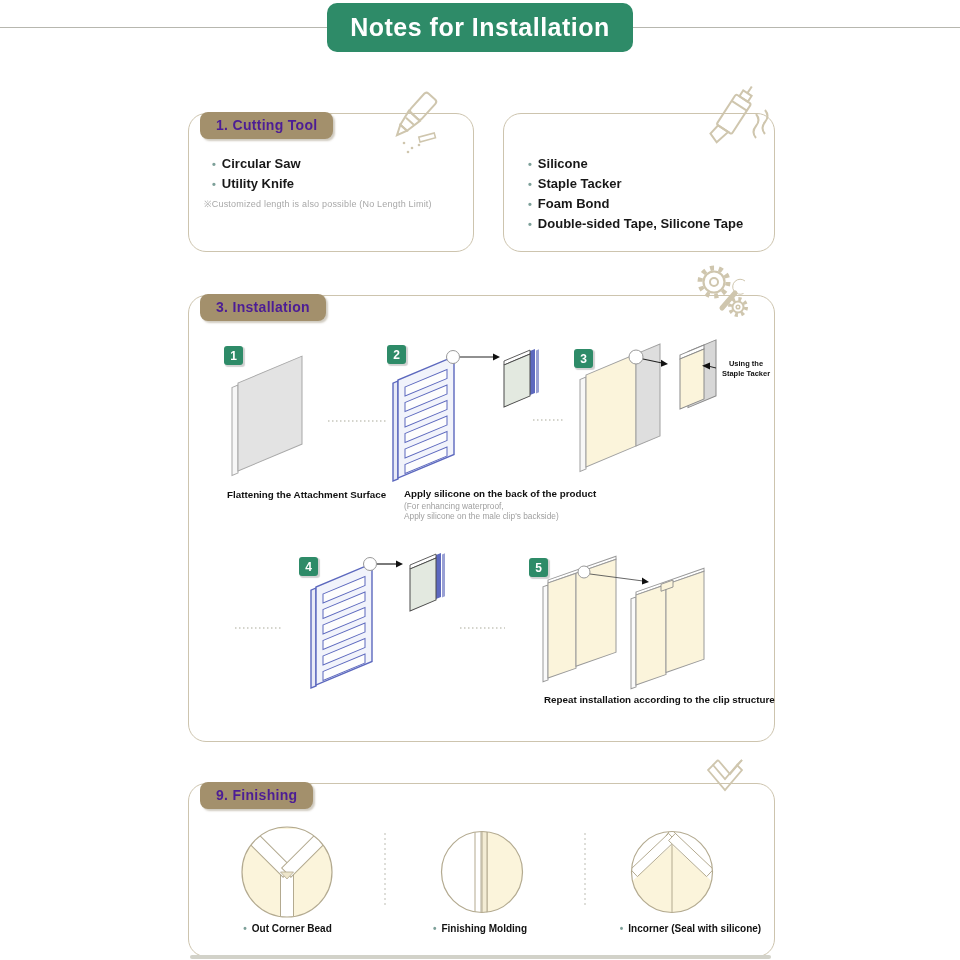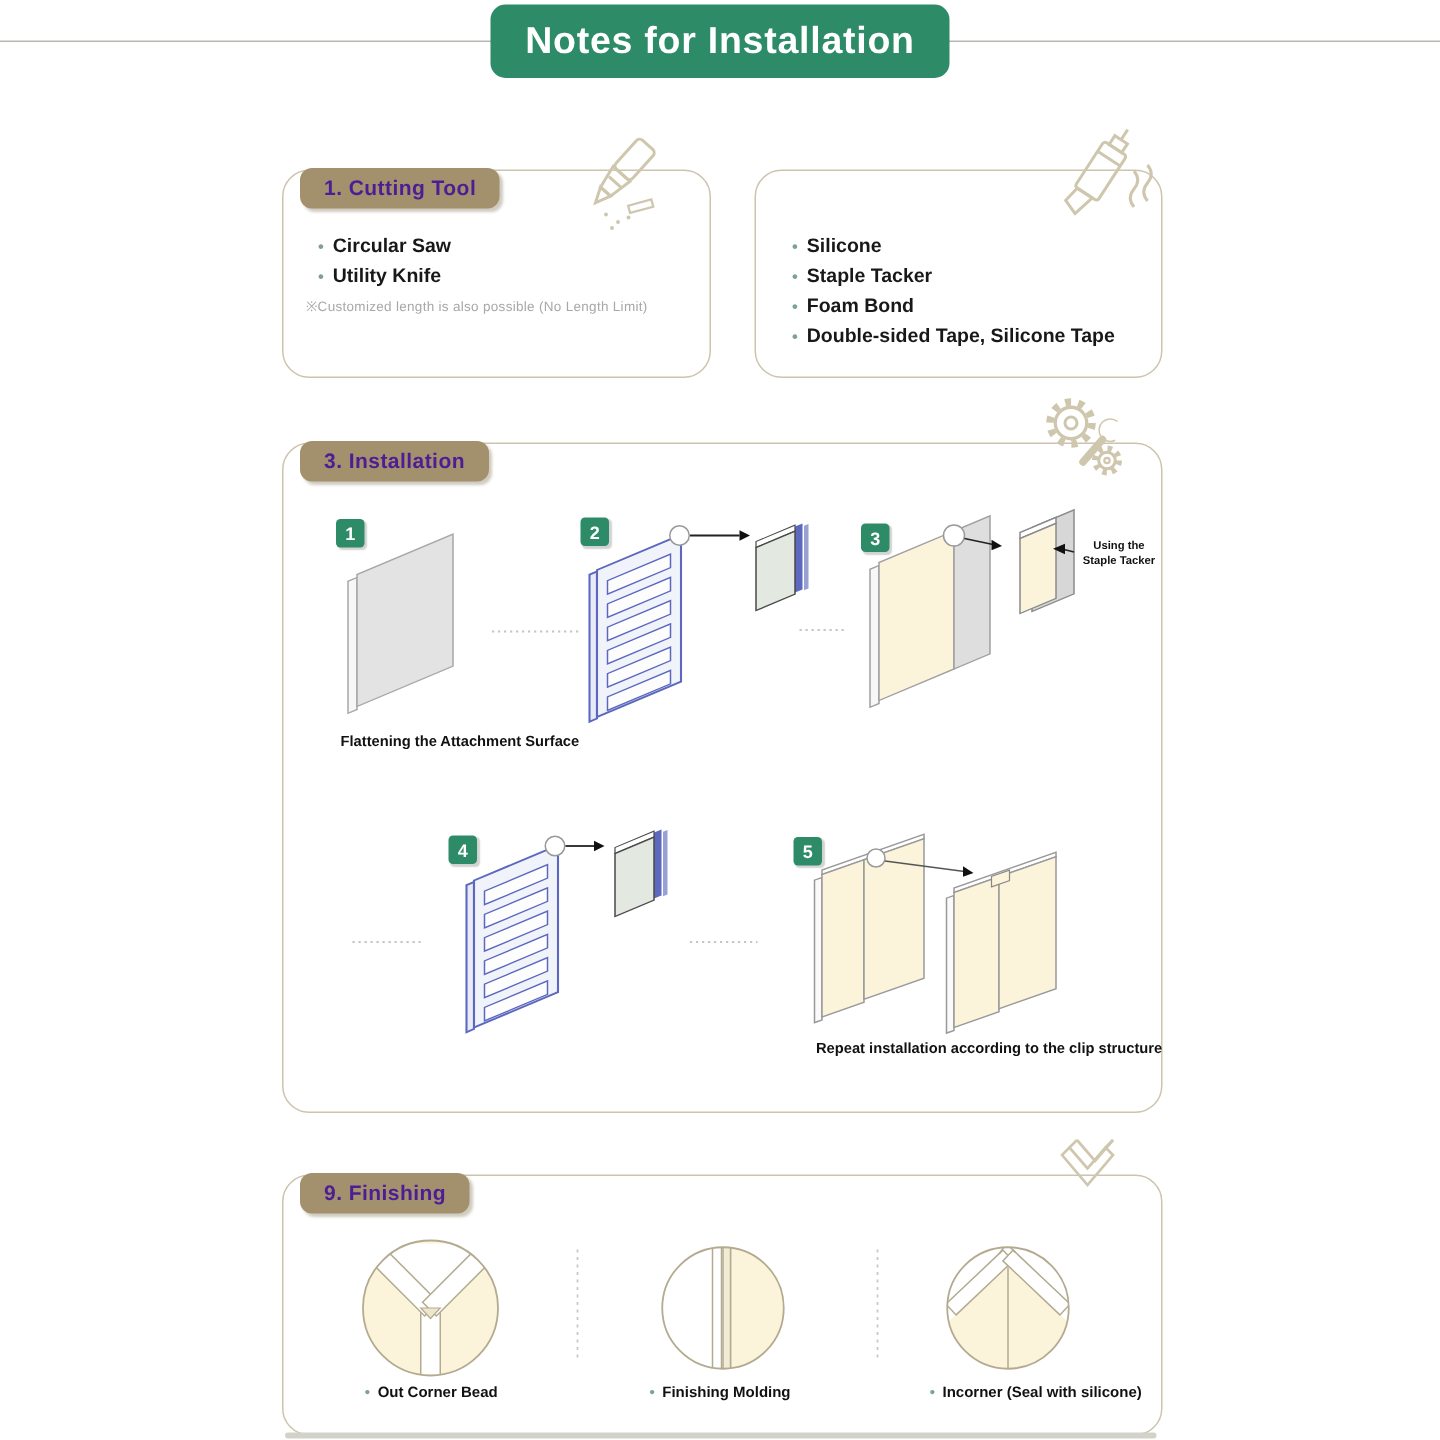--- a/index.html
+++ b/index.html
@@ -197,20 +197,25 @@
   </svg>
 
   <div class="annotation" style="left:720px;top:359px;width:52px;">
     <div>Using the</div>
     <div>Staple Tacker</div>
   </div>
 
   <div class="cap" style="left:188px;top:489px;width:170px;">
     <div>Flattening the Attachment Surface</div>
   </div>
+  <div class="cap" style="left:365px;top:488px;width:200px;">
+    <div>Apply silicone on the back of the product</div>
+    <div class="sub">(For enhancing waterproof,</div>
+    <div class="sub" style="margin-top:0;">Apply silicone on the male clip's backside)</div>
+  </div>
   <div class="cap" style="left:505px;top:694px;width:235px;">
     <div>Repeat installation according to the clip structure</div>
   </div>
 
   <div class="box" style="left:188px;top:783px;width:585px;height:172px;"></div>
   <div class="sec-label" style="left:200px;top:782px;">9. Finishing</div>
   <svg class="icon" style="left:700px;top:756px;" width="54" height="50" viewBox="0 0 54 50">
     <g stroke="#cfc6ae" fill="none" stroke-width="1.8">
       <polygon points="8,14 25,34 42,14 37,9 25,23 13,9"></polygon>
       <line x1="13" y1="9" x2="18" y2="4"></line>

